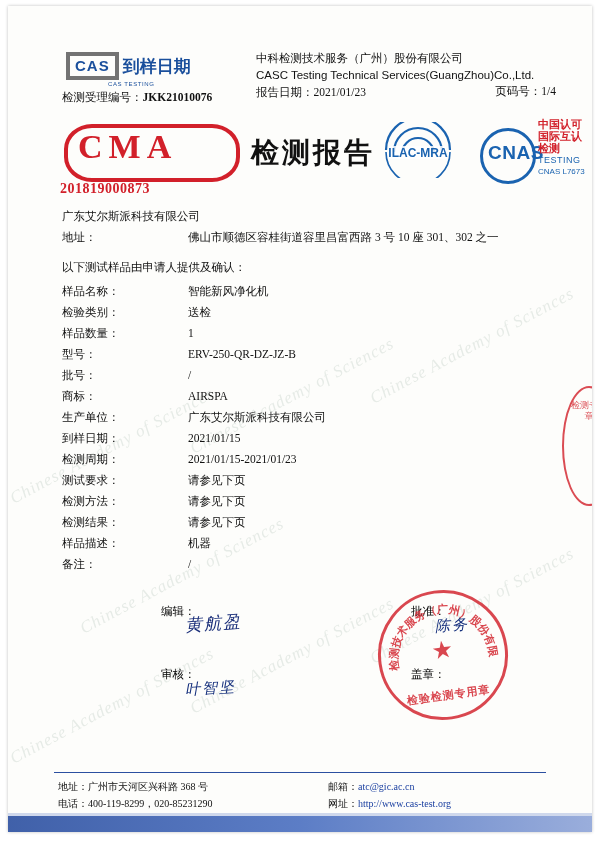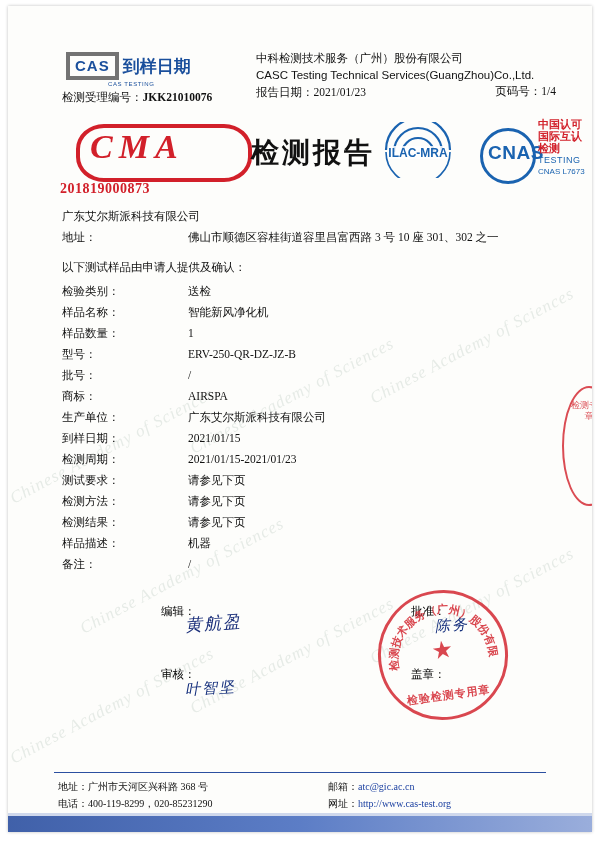--- a/index.html
+++ b/index.html
@@ -102,22 +102,22 @@
   .page-no {
     position: absolute;
     right: 36px; top: 78px;
     font-size: 11.5px;
     color: #111;
   }
 
   
   .cma {
     position: absolute;
-    left: 68px; top: 118px;
-    width: 172px; height: 52px; font-style: italic;
+    left: 56px; top: 118px;
+    width: 172px; height: 52px;
   }
   .cma-oval {
     position: absolute;
     left: 0; top: 0;
     width: 168px; height: 50px;
     border: 4px solid #d2202a;
     border-radius: 28px / 25px;
   }
   .cma-text {
     position: absolute;
@@ -406,26 +406,26 @@
       </div>
       <div class="frow">
         <div class="flabel">地址：</div>
         <div class="fval">佛山市顺德区容桂街道容里昌富西路 3 号 10 座 301、302 之一</div>
       </div>
 
       <div class="note">以下测试样品由申请人提供及确认：</div>
 
       <div class="subfields">
         <div class="frow">
+          <div class="flabel">样品名称：</div>
+          <div class="fval">智能新风净化机</div>
+        </div>
+        <div class="frow">
           <div class="flabel">检验类别：</div>
           <div class="fval">送检</div>
-        </div>
-        <div class="frow">
-          <div class="flabel">样品名称：</div>
-          <div class="fval">智能新风净化机</div>
         </div>
         <div class="frow">
           <div class="flabel">样品数量：</div>
           <div class="fval">1</div>
         </div>
         <div class="frow">
           <div class="flabel">型号：</div>
           <div class="fval">ERV-250-QR-DZ-JZ-B</div>
         </div>
         <div class="frow">

